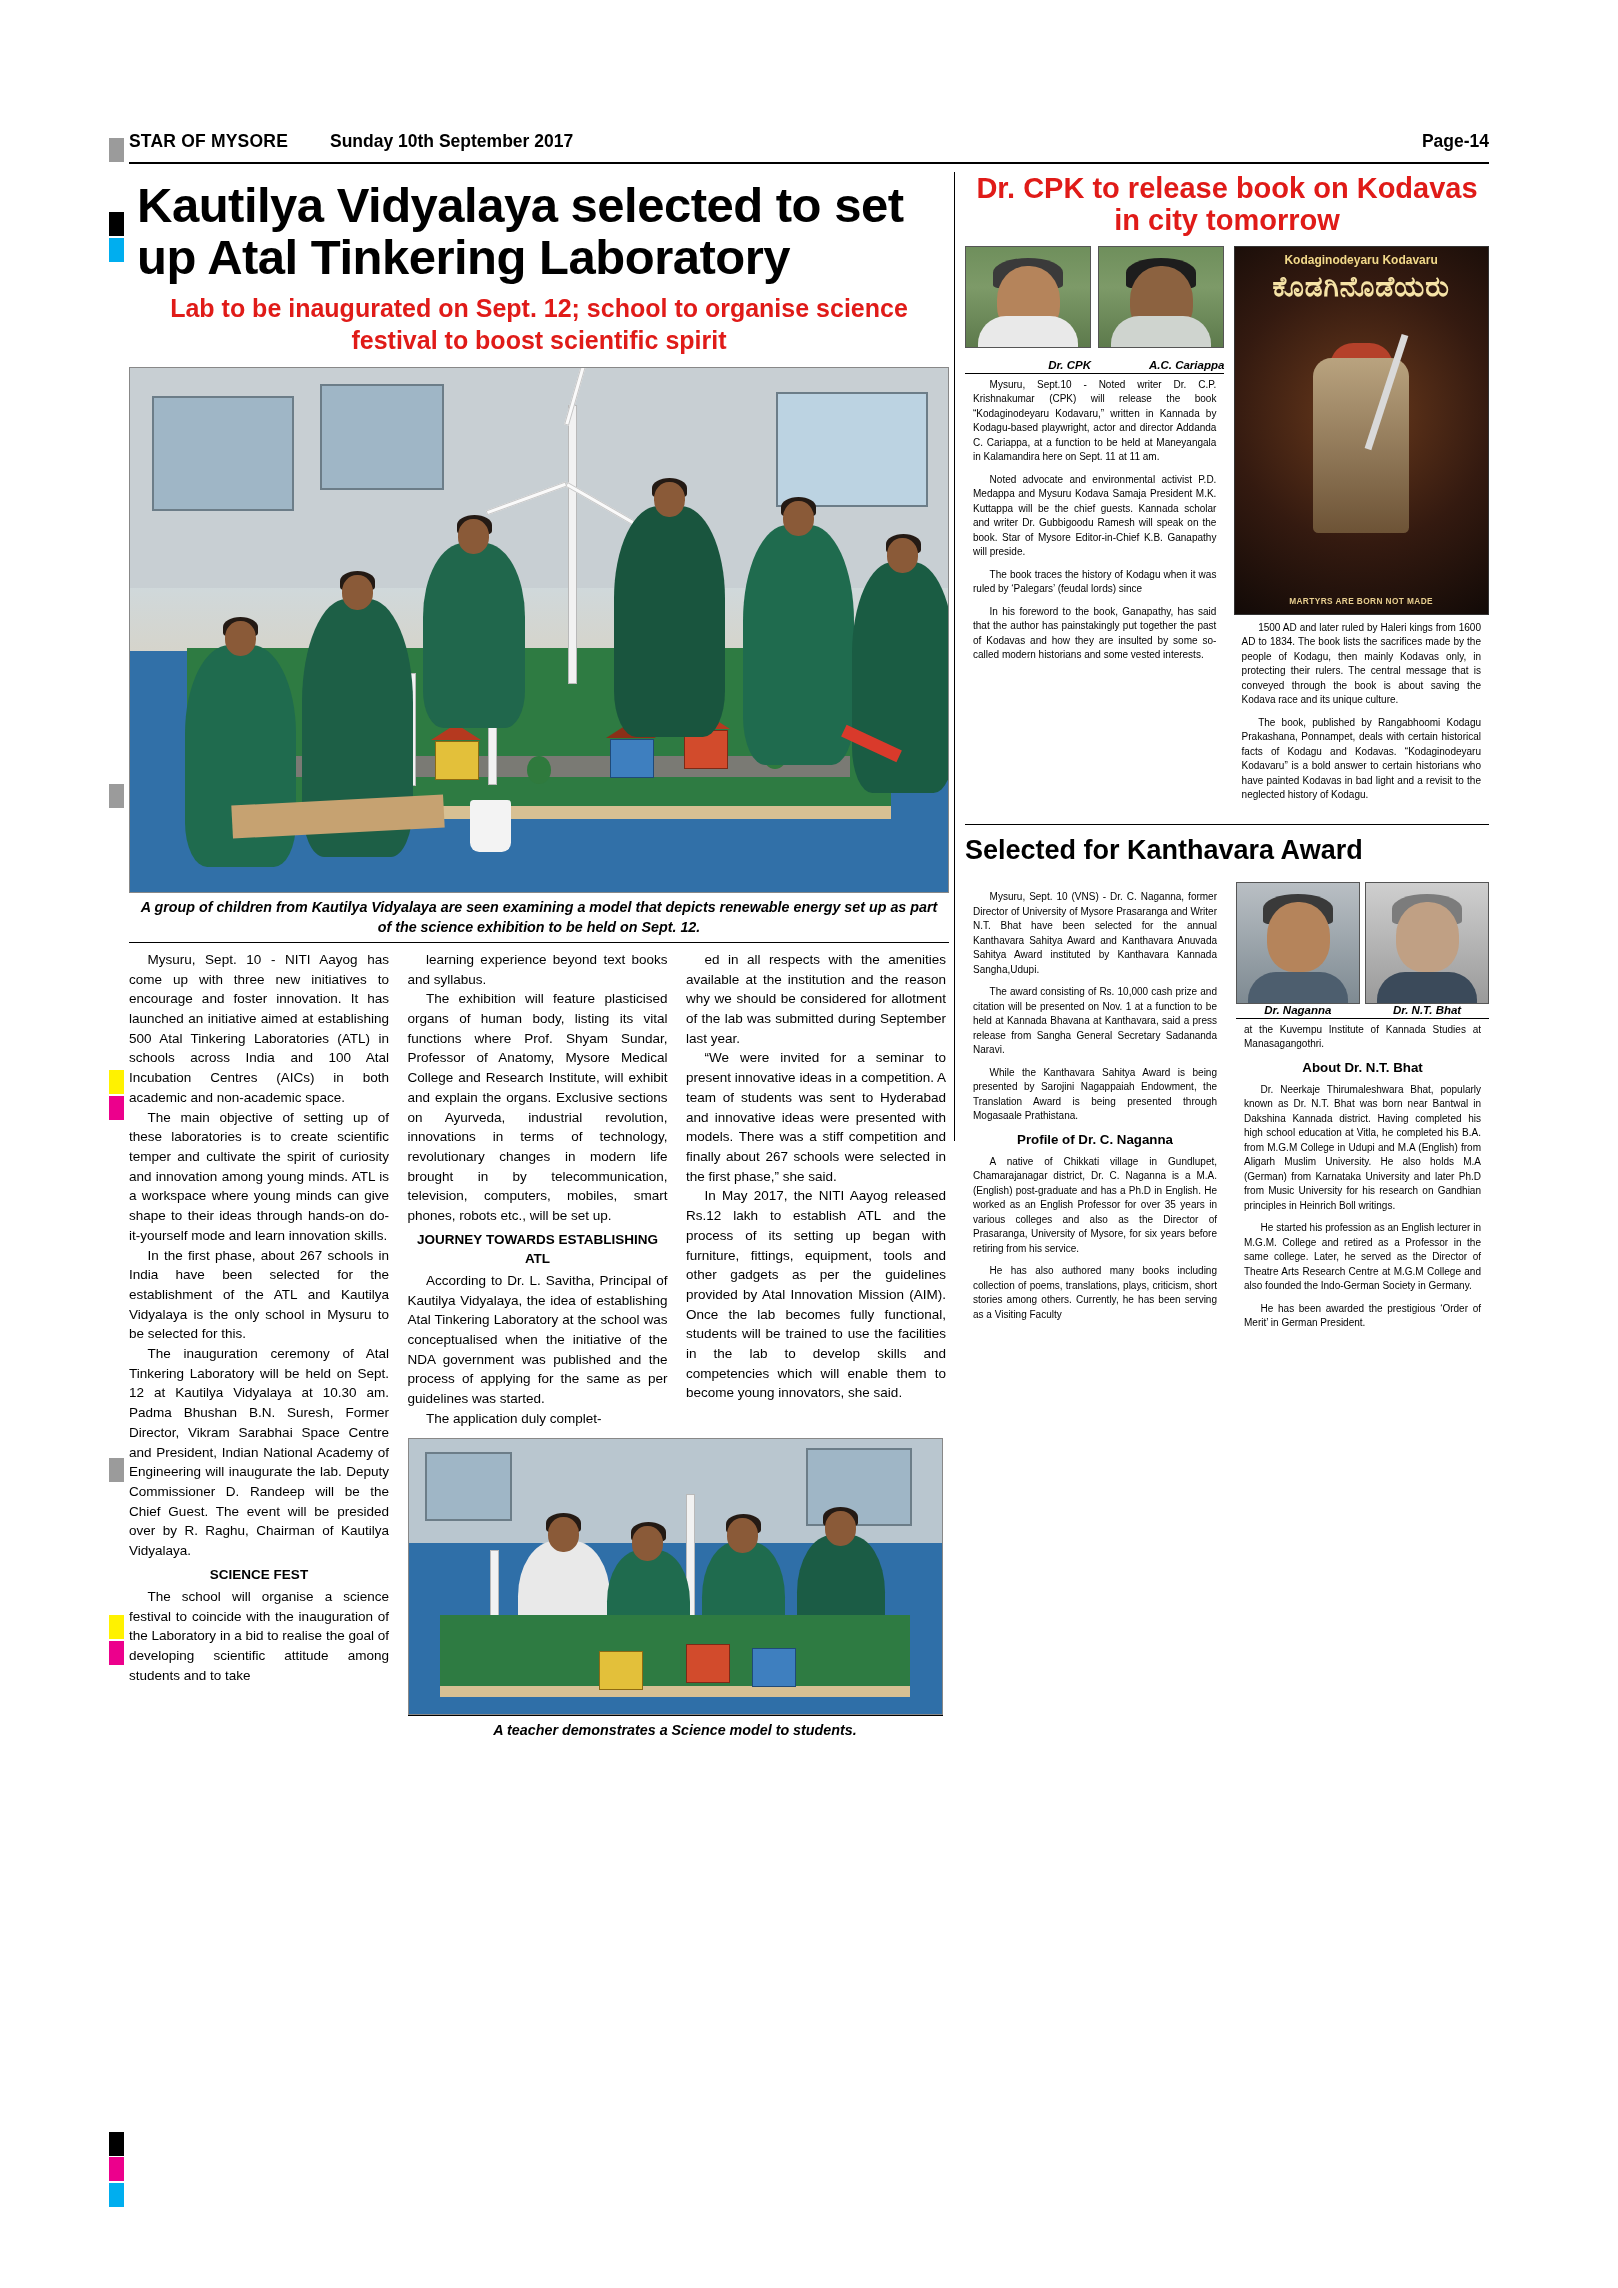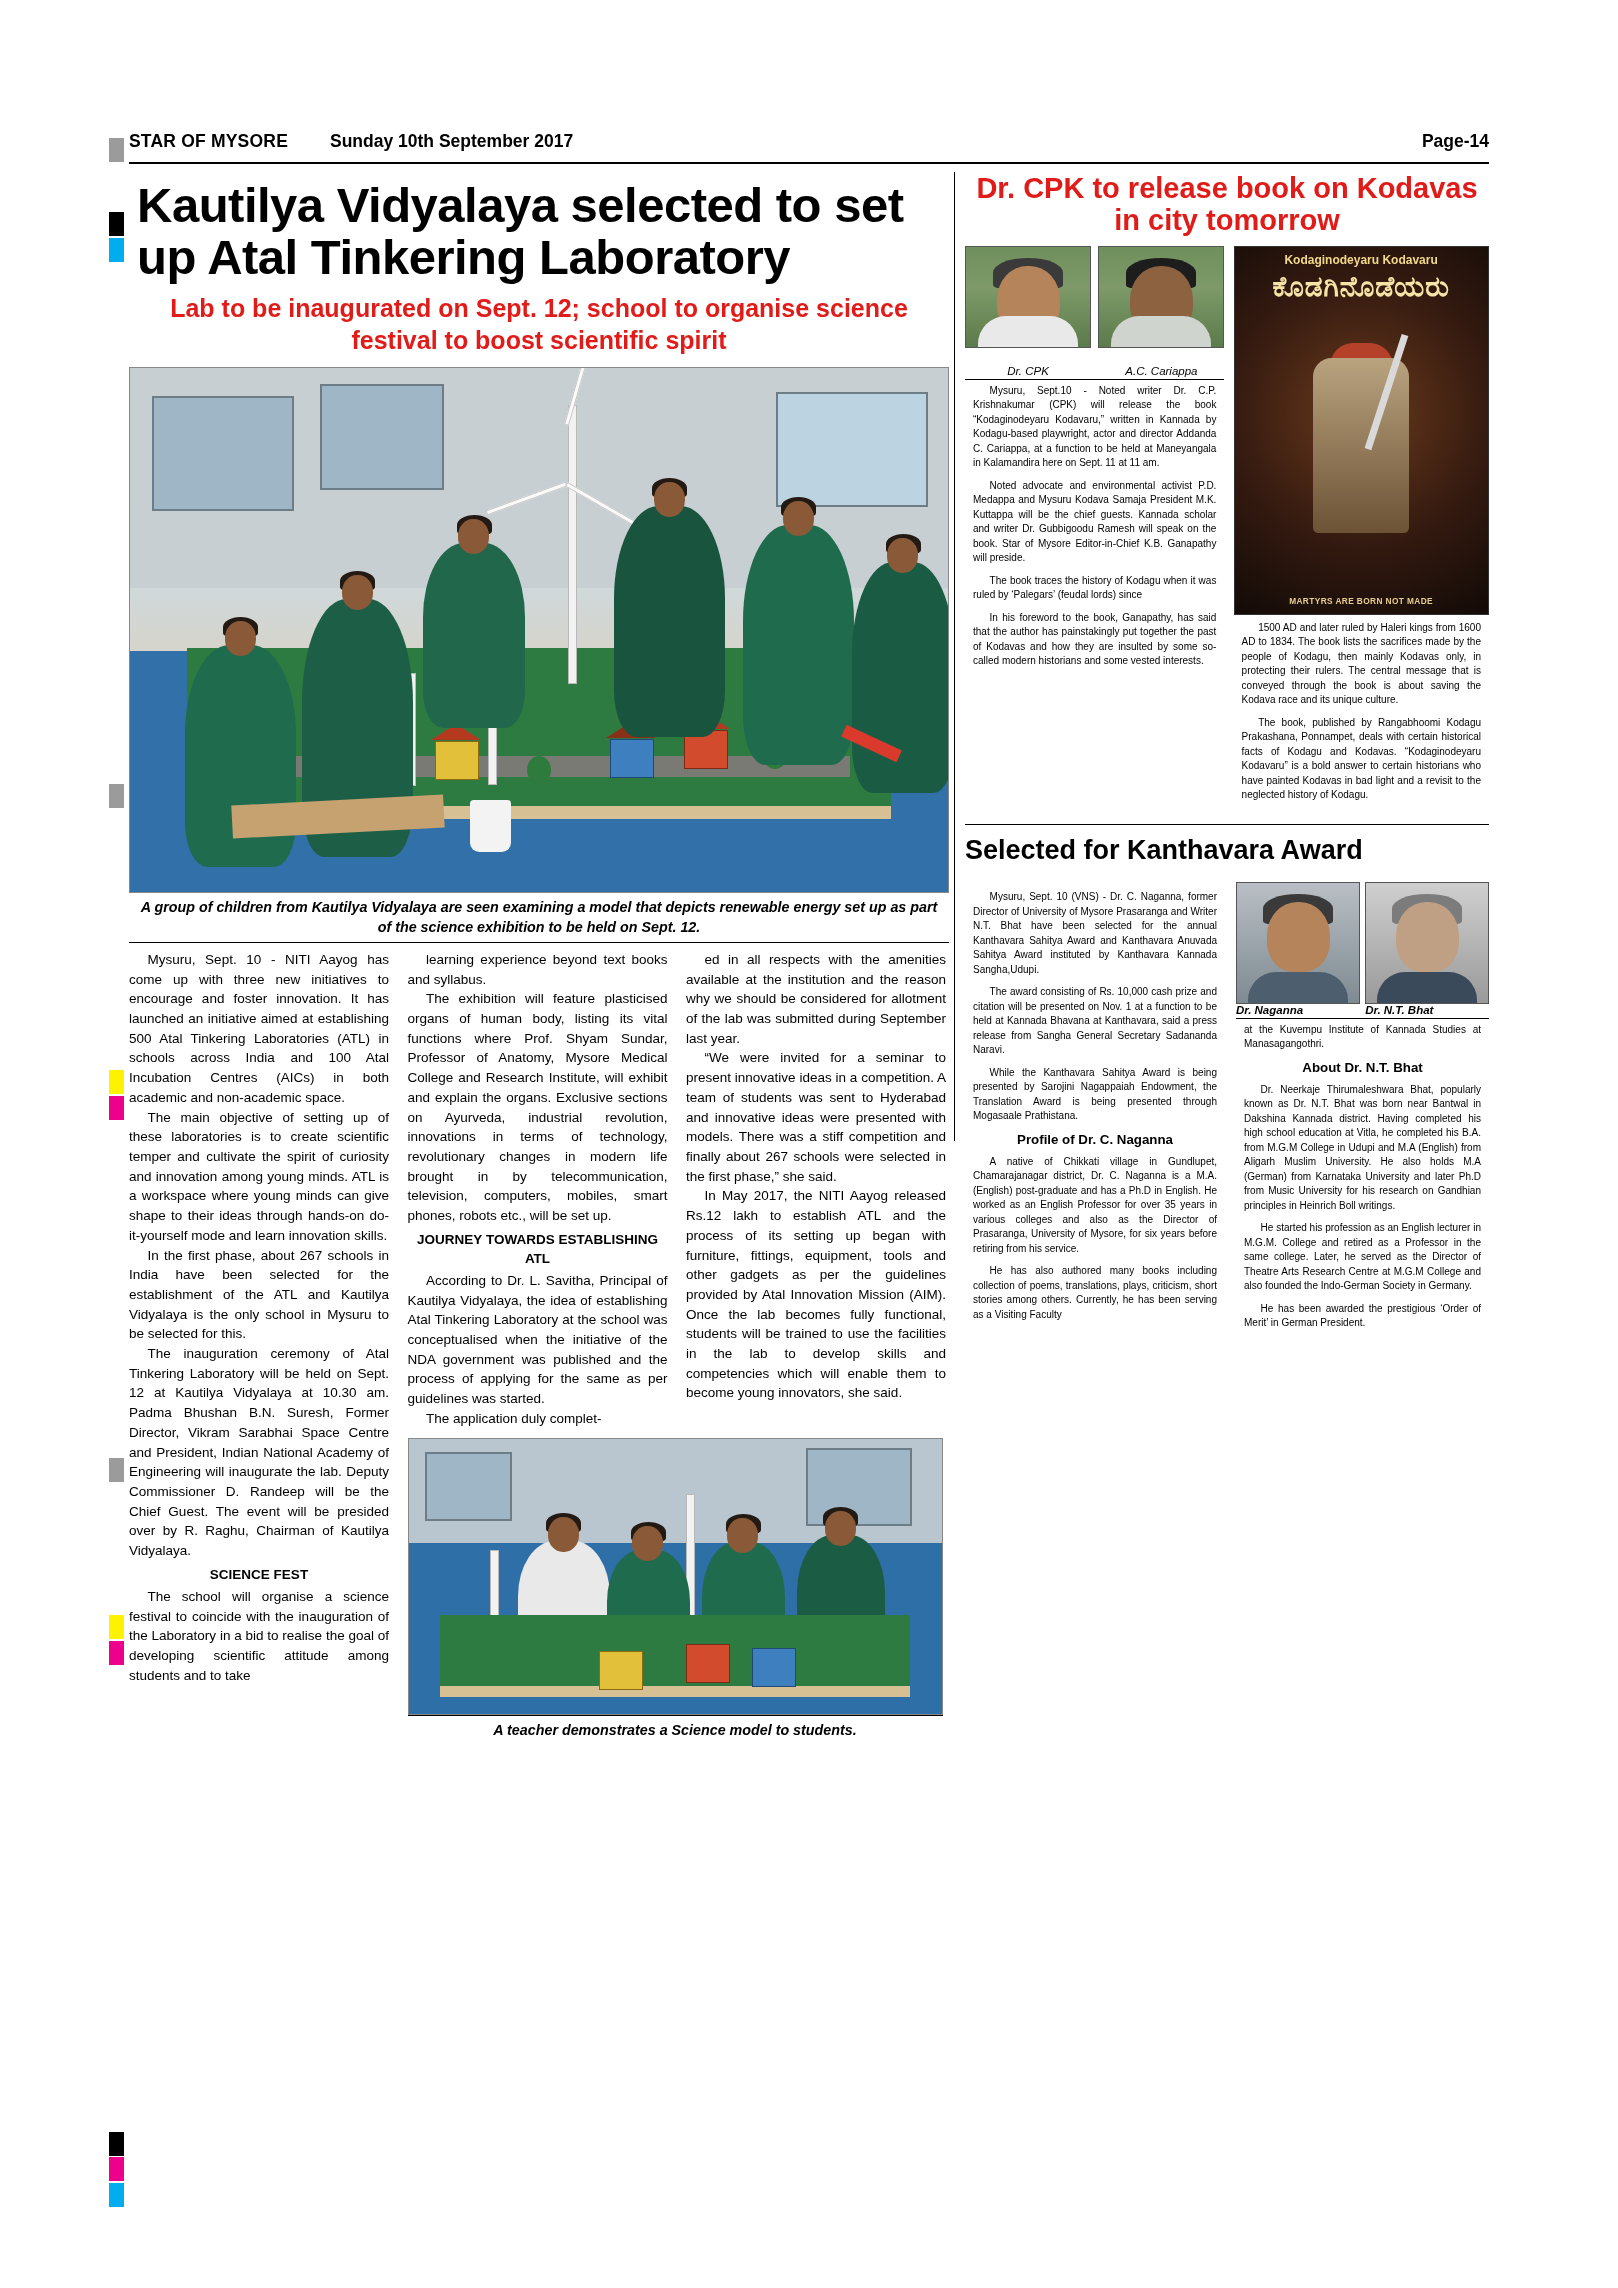--- a/index.html
+++ b/index.html
@@ -160,24 +160,24 @@
     width: 126px;
     height: 102px;
     border: 0.9px solid #555;
     box-sizing: border-box;
     overflow: hidden;
     position: relative;
     background: #8a8a7a;
   }
   .pname {
     font-size: 11.5px;
-    font-weight: normal;
+    font-weight: bold;
     font-style: italic;
-    text-align: center;
-    padding-top: 17px;
+    text-align: right;
+    padding-top: 11px;
   }
   .pnrow { display: flex; gap: 7.4px; border-bottom: 0.9px solid #000; padding-bottom: 1.8px;}
   .pnrow div { width: 126px; }
   .bookcover {
     width: 255px;
     height: 369px;
     border: 0.9px solid #333;
     box-sizing: border-box;
     overflow: hidden;
     position: relative;
@@ -204,21 +204,21 @@
   .k-right { width: 253px; }
   .k-portraits { display: flex; gap: 5.5px; }
   .k-portrait {
     width: 124px; height: 122px;
     border: 0.9px solid #555;
     box-sizing: border-box;
     overflow: hidden; position: relative;
     background: #9a9a8c;
   }
   .k-names { display: flex; gap: 5.5px; border-bottom: 0.9px solid #000; padding-bottom: 1.8px; }
-  .k-names div { width: 124px; font-size: 11.5px; font-weight: bold; font-style: italic; text-align: left; }
+  .k-names div { width: 124px; font-size: 11.5px; font-weight: bold; font-style: italic; text-align: center; }
   .center-bold { text-align: center; font-weight: bold; font-size: 13.3px; margin: 4.6px 0 1.8px; }
 
   
   .sky { position: absolute; inset: 0; background: linear-gradient(#9fb7c9, #cfd9dd 40%, #d8d2c4 60%, #2a6aa8 61%, #2f77b5 100%); }
   .floorboard { position: absolute; left: 0; right: 0; bottom: 0; height: 42%; background: #2f6fa8; }
   .model-base { position: absolute; left: 10%; right: 10%; bottom: 18%; height: 26%; background: #2f6b3a; border-bottom: 9.2px solid #c9b48a; }
   .road { position: absolute; left: 14%; right: 14%; bottom: 24%; height: 5%; background: #6a6a66; }
   .house { position: absolute; width: 42px; height: 37px; background: #e3c03a; border: 1.8px solid #8d6a12; }
   .house.red { background: #d24b2c; border-color: #7c2a16; }
   .house.blue { background: #3e7fbf; border-color: #1f4a78; }

